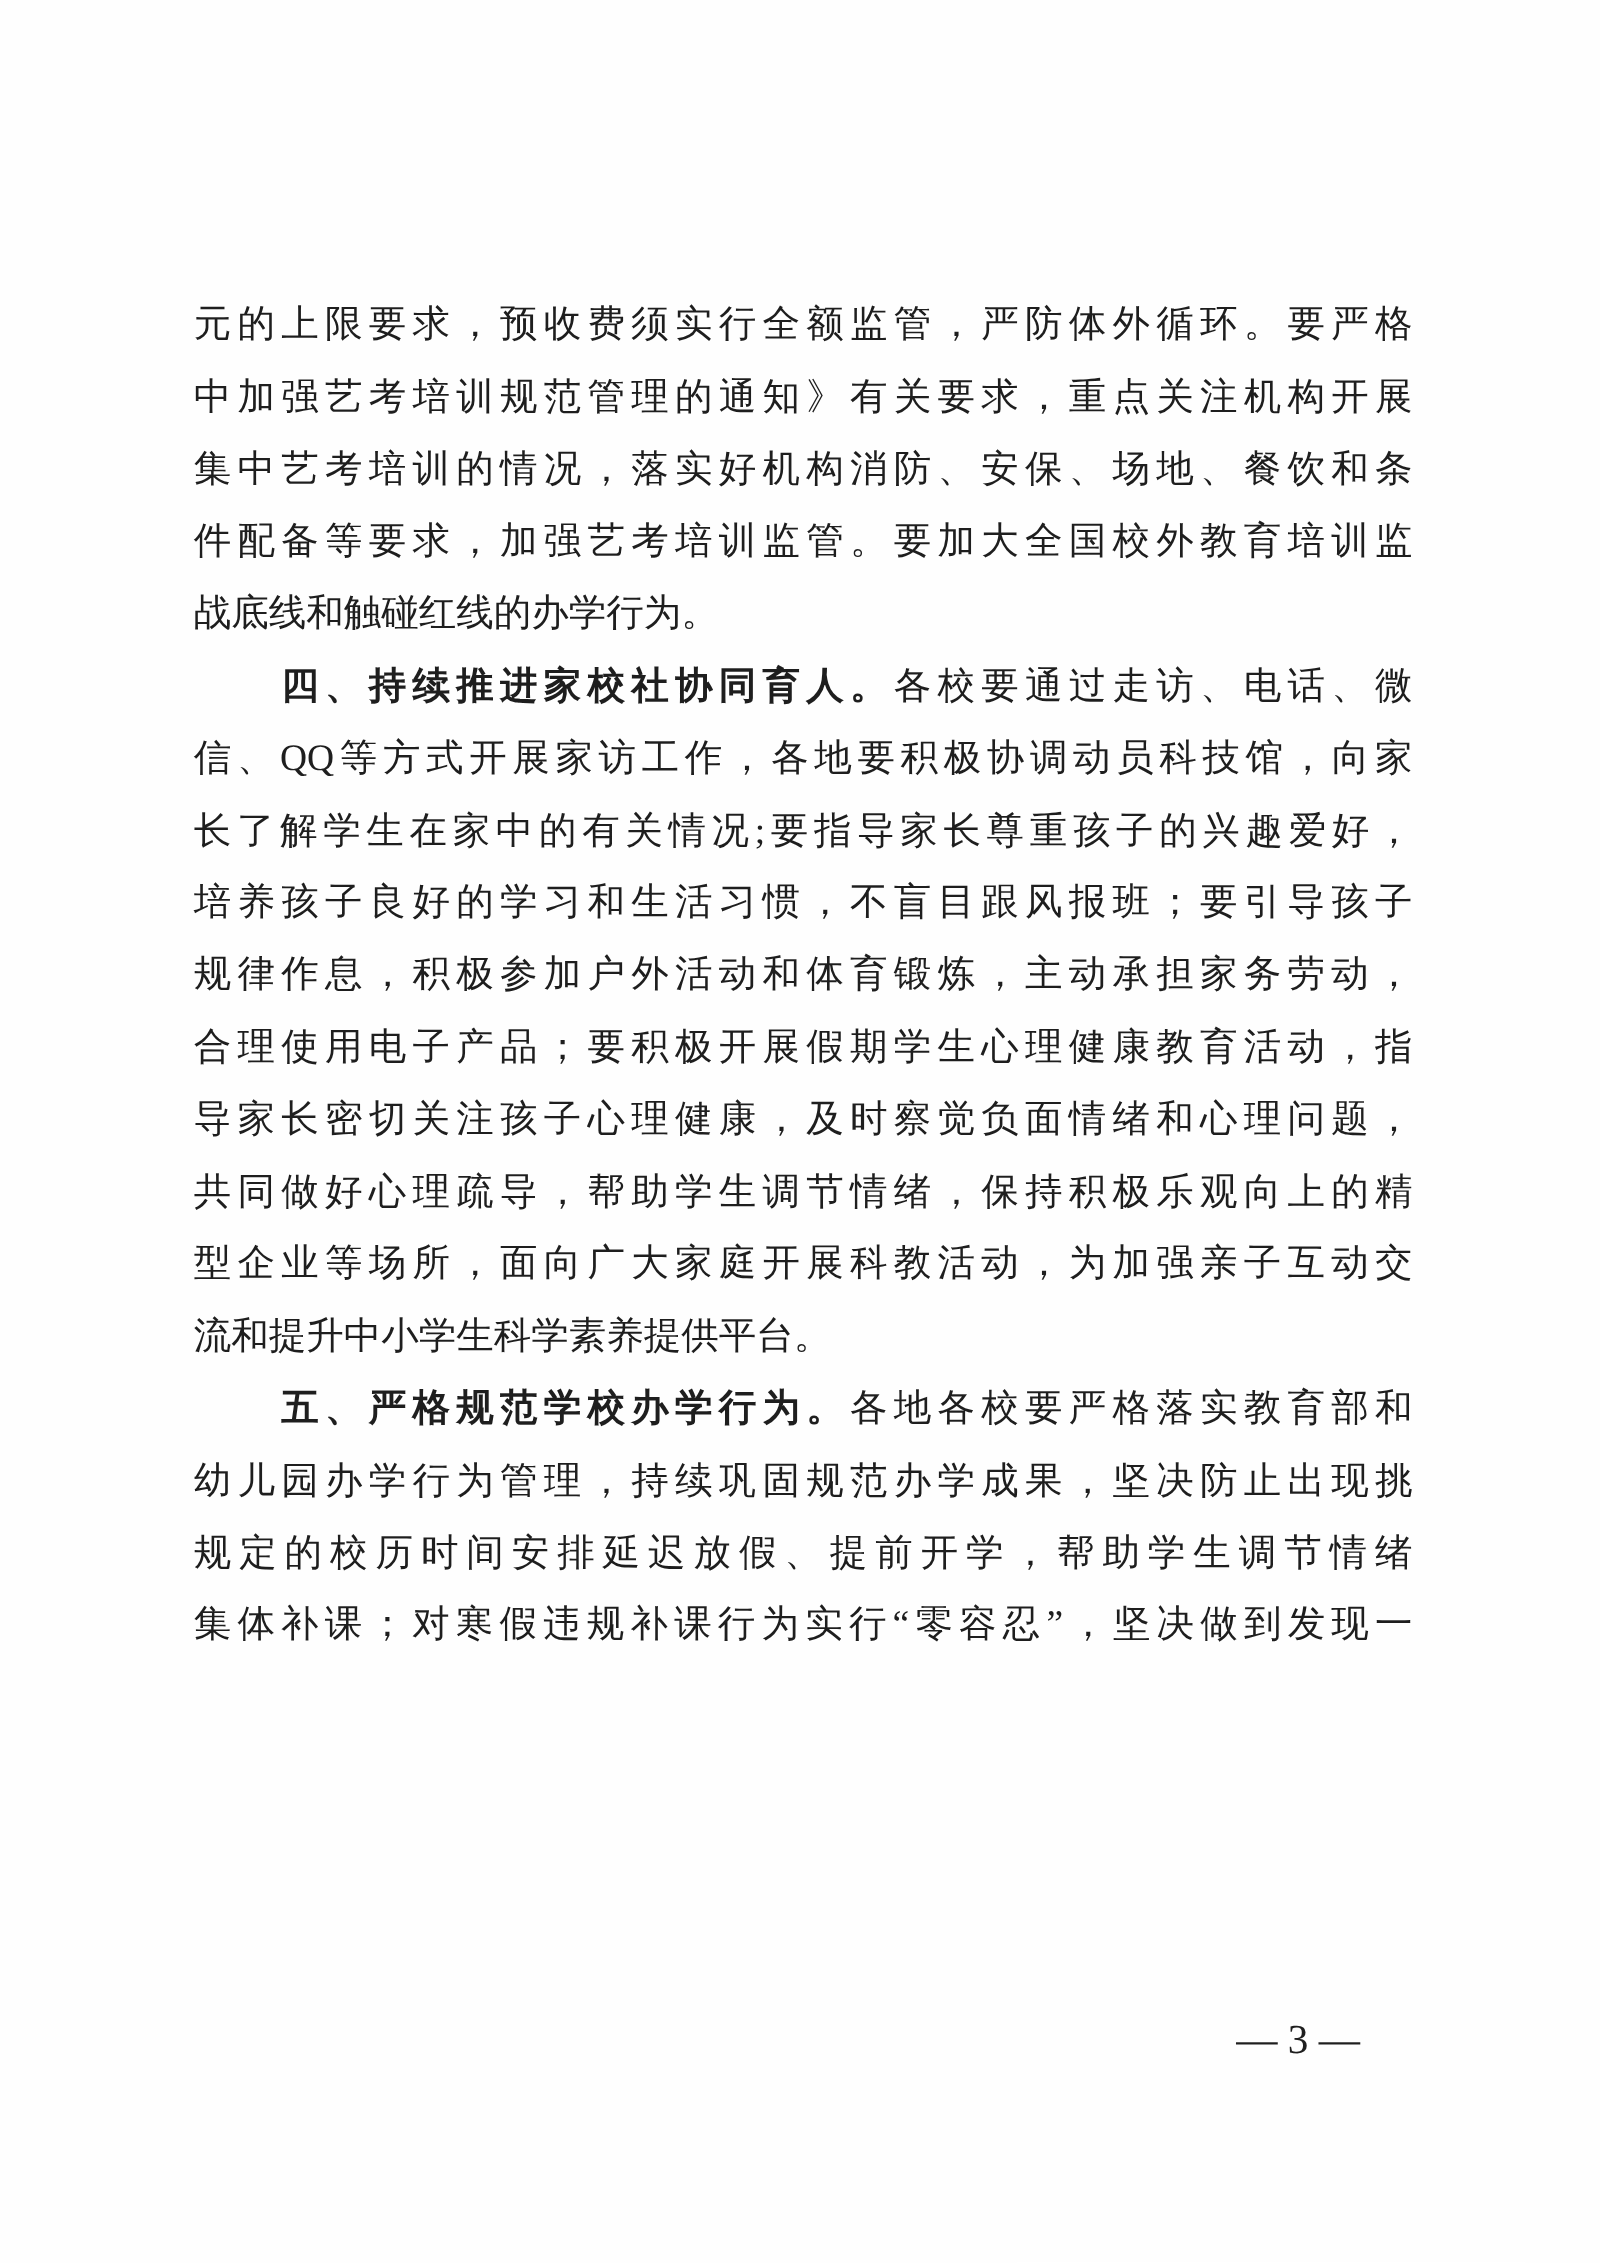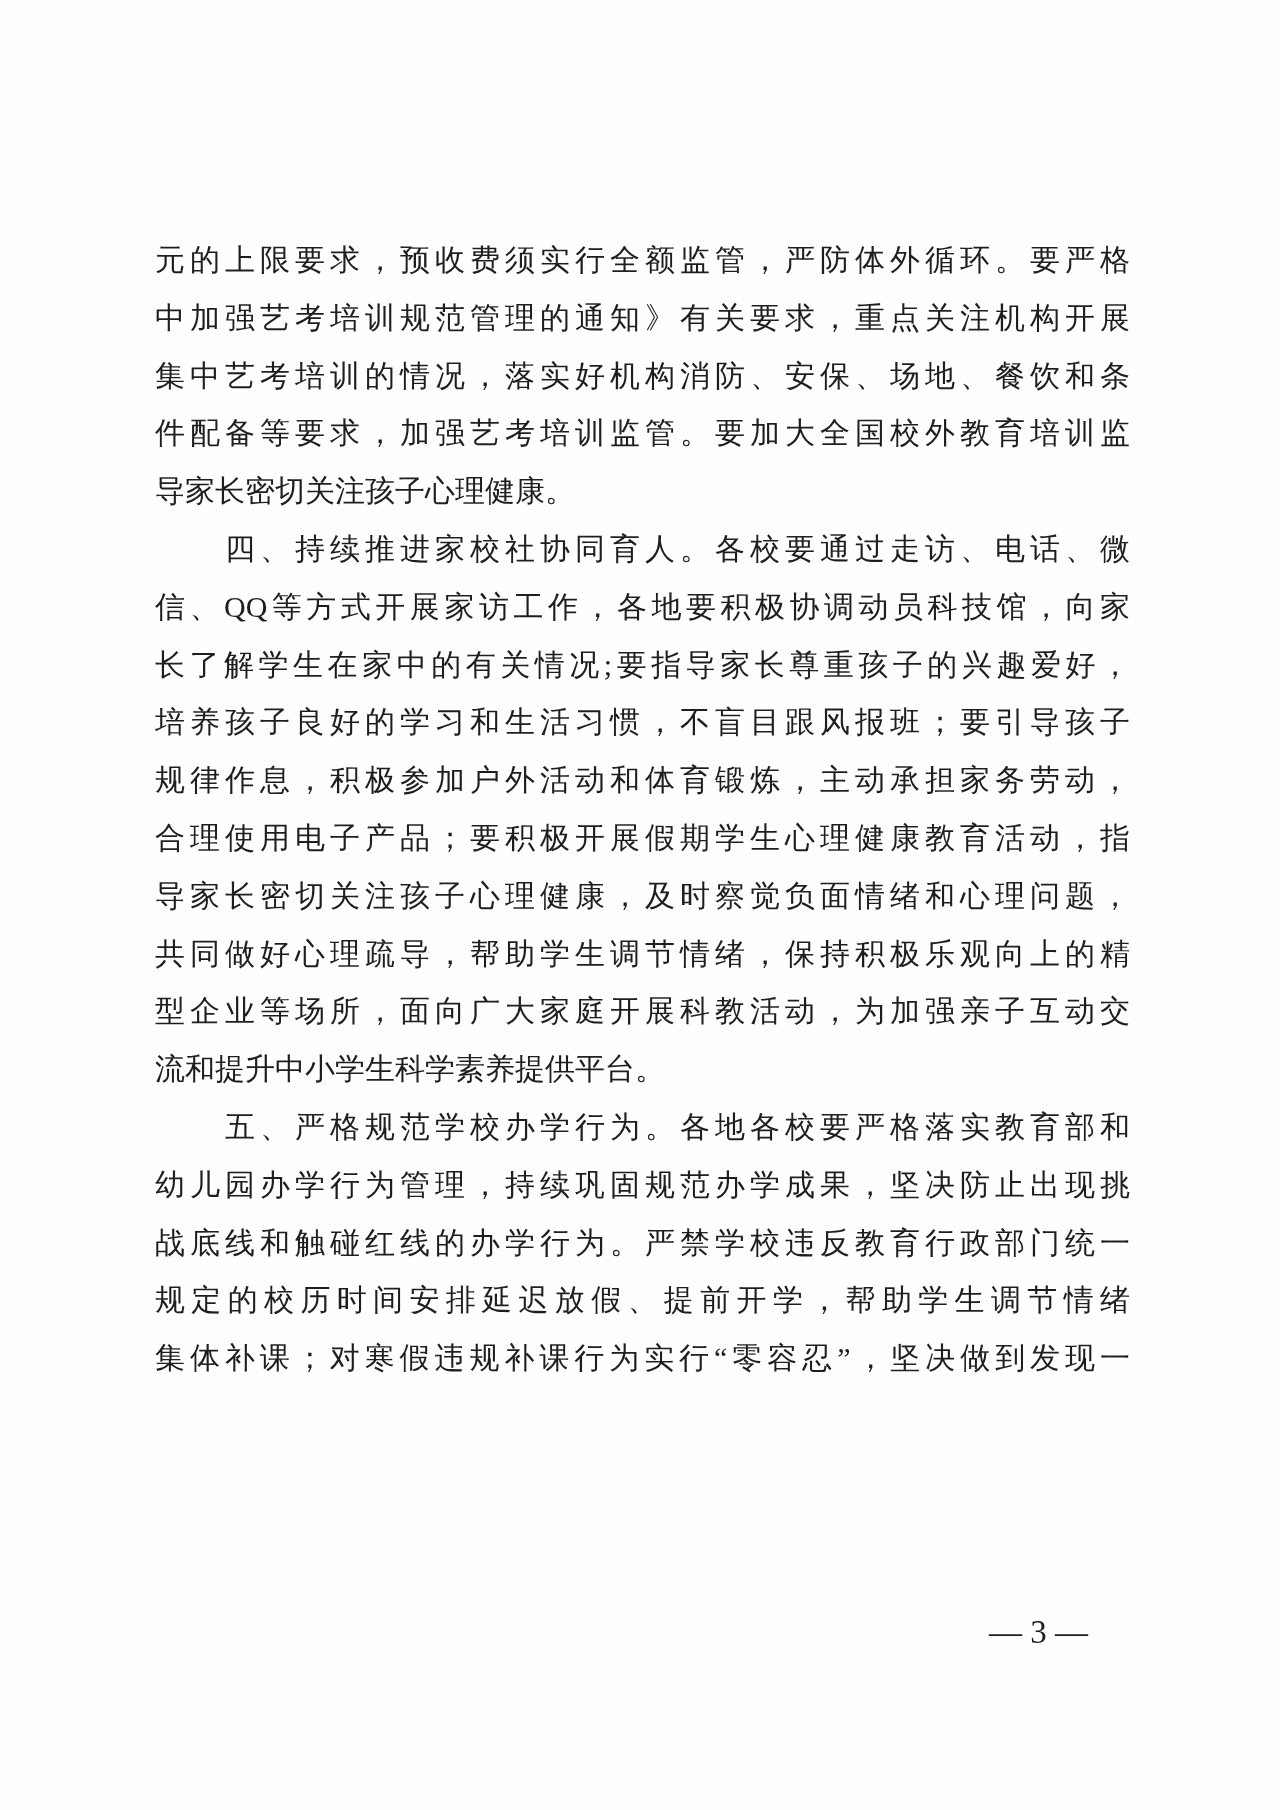--- a/index.html
+++ b/index.html
@@ -35,21 +35,21 @@
     text-align: justify;
     text-align-last: justify;
   }
   
   .line.indent {
     box-sizing: border-box;
     padding-left: 70px;
   }
   .lead {
     font-family: "Liberation Sans", sans-serif;
-    font-weight: 400;
+    font-weight: 700;
     margin-top: 24px;
   }
   .footer {
     position: absolute;
     top: 1612px;
     right: 192px;
     font-size: 33px;
     line-height: 40px;
     color: #1e1e1e;
     font-family: "Liberation Serif", serif;
@@ -58,36 +58,35 @@
 </head>
 <body>
 
 <div class="page">
   <div class="content" id="doc-content">
       <div>
         <div class="line fill">元的上限要求，预收费须实行全额监管，严防体外循环。要严格</div>
         <div class="line fill">中加强艺考培训规范管理的通知》有关要求，重点关注机构开展</div>
         <div class="line fill">集中艺考培训的情况，落实好机构消防、安保、场地、餐饮和条</div>
         <div class="line fill">件配备等要求，加强艺考培训监管。要加大全国校外教育培训监</div>
-        <div class="line">导家长密切关注孩子心理健康。</div>
+        <div class="line">战底线和触碰红线的办学行为。</div>
       </div>
       <div>
         <div class="line fill indent"><span class="lead">四、持续推进家校社协同育人。</span><span>各校要通过走访、电话、微</span></div>
         <div class="line fill">信、QQ等方式开展家访工作，各地要积极协调动员科技馆，向家</div>
         <div class="line fill">长了解学生在家中的有关情况;要指导家长尊重孩子的兴趣爱好，</div>
         <div class="line fill">培养孩子良好的学习和生活习惯，不盲目跟风报班；要引导孩子</div>
         <div class="line fill">规律作息，积极参加户外活动和体育锻炼，主动承担家务劳动，</div>
         <div class="line fill">合理使用电子产品；要积极开展假期学生心理健康教育活动，指</div>
         <div class="line fill">导家长密切关注孩子心理健康，及时察觉负面情绪和心理问题，</div>
         <div class="line fill">共同做好心理疏导，帮助学生调节情绪，保持积极乐观向上的精</div>
         <div class="line fill">型企业等场所，面向广大家庭开展科教活动，为加强亲子互动交</div>
         <div class="line">流和提升中小学生科学素养提供平台。</div>
       </div>
       <div>
         <div class="line fill indent"><span class="lead">五、严格规范学校办学行为。</span><span>各地各校要严格落实教育部和</span></div>
         <div class="line fill">幼儿园办学行为管理，持续巩固规范办学成果，坚决防止出现挑</div>
-        <div class="line fill">战底线和触碰红线的办学行为。严禁学校违反教育行政部门统一</div>
         <div class="line fill">规定的校历时间安排延迟放假、提前开学，帮助学生调节情绪</div>
         <div class="line fill">集体补课；对寒假违规补课行为实行“零容忍”，坚决做到发现一</div>
       </div>
     </div>
   <div class="footer">— 3 —</div>
 </div>
 
 </body></html>

